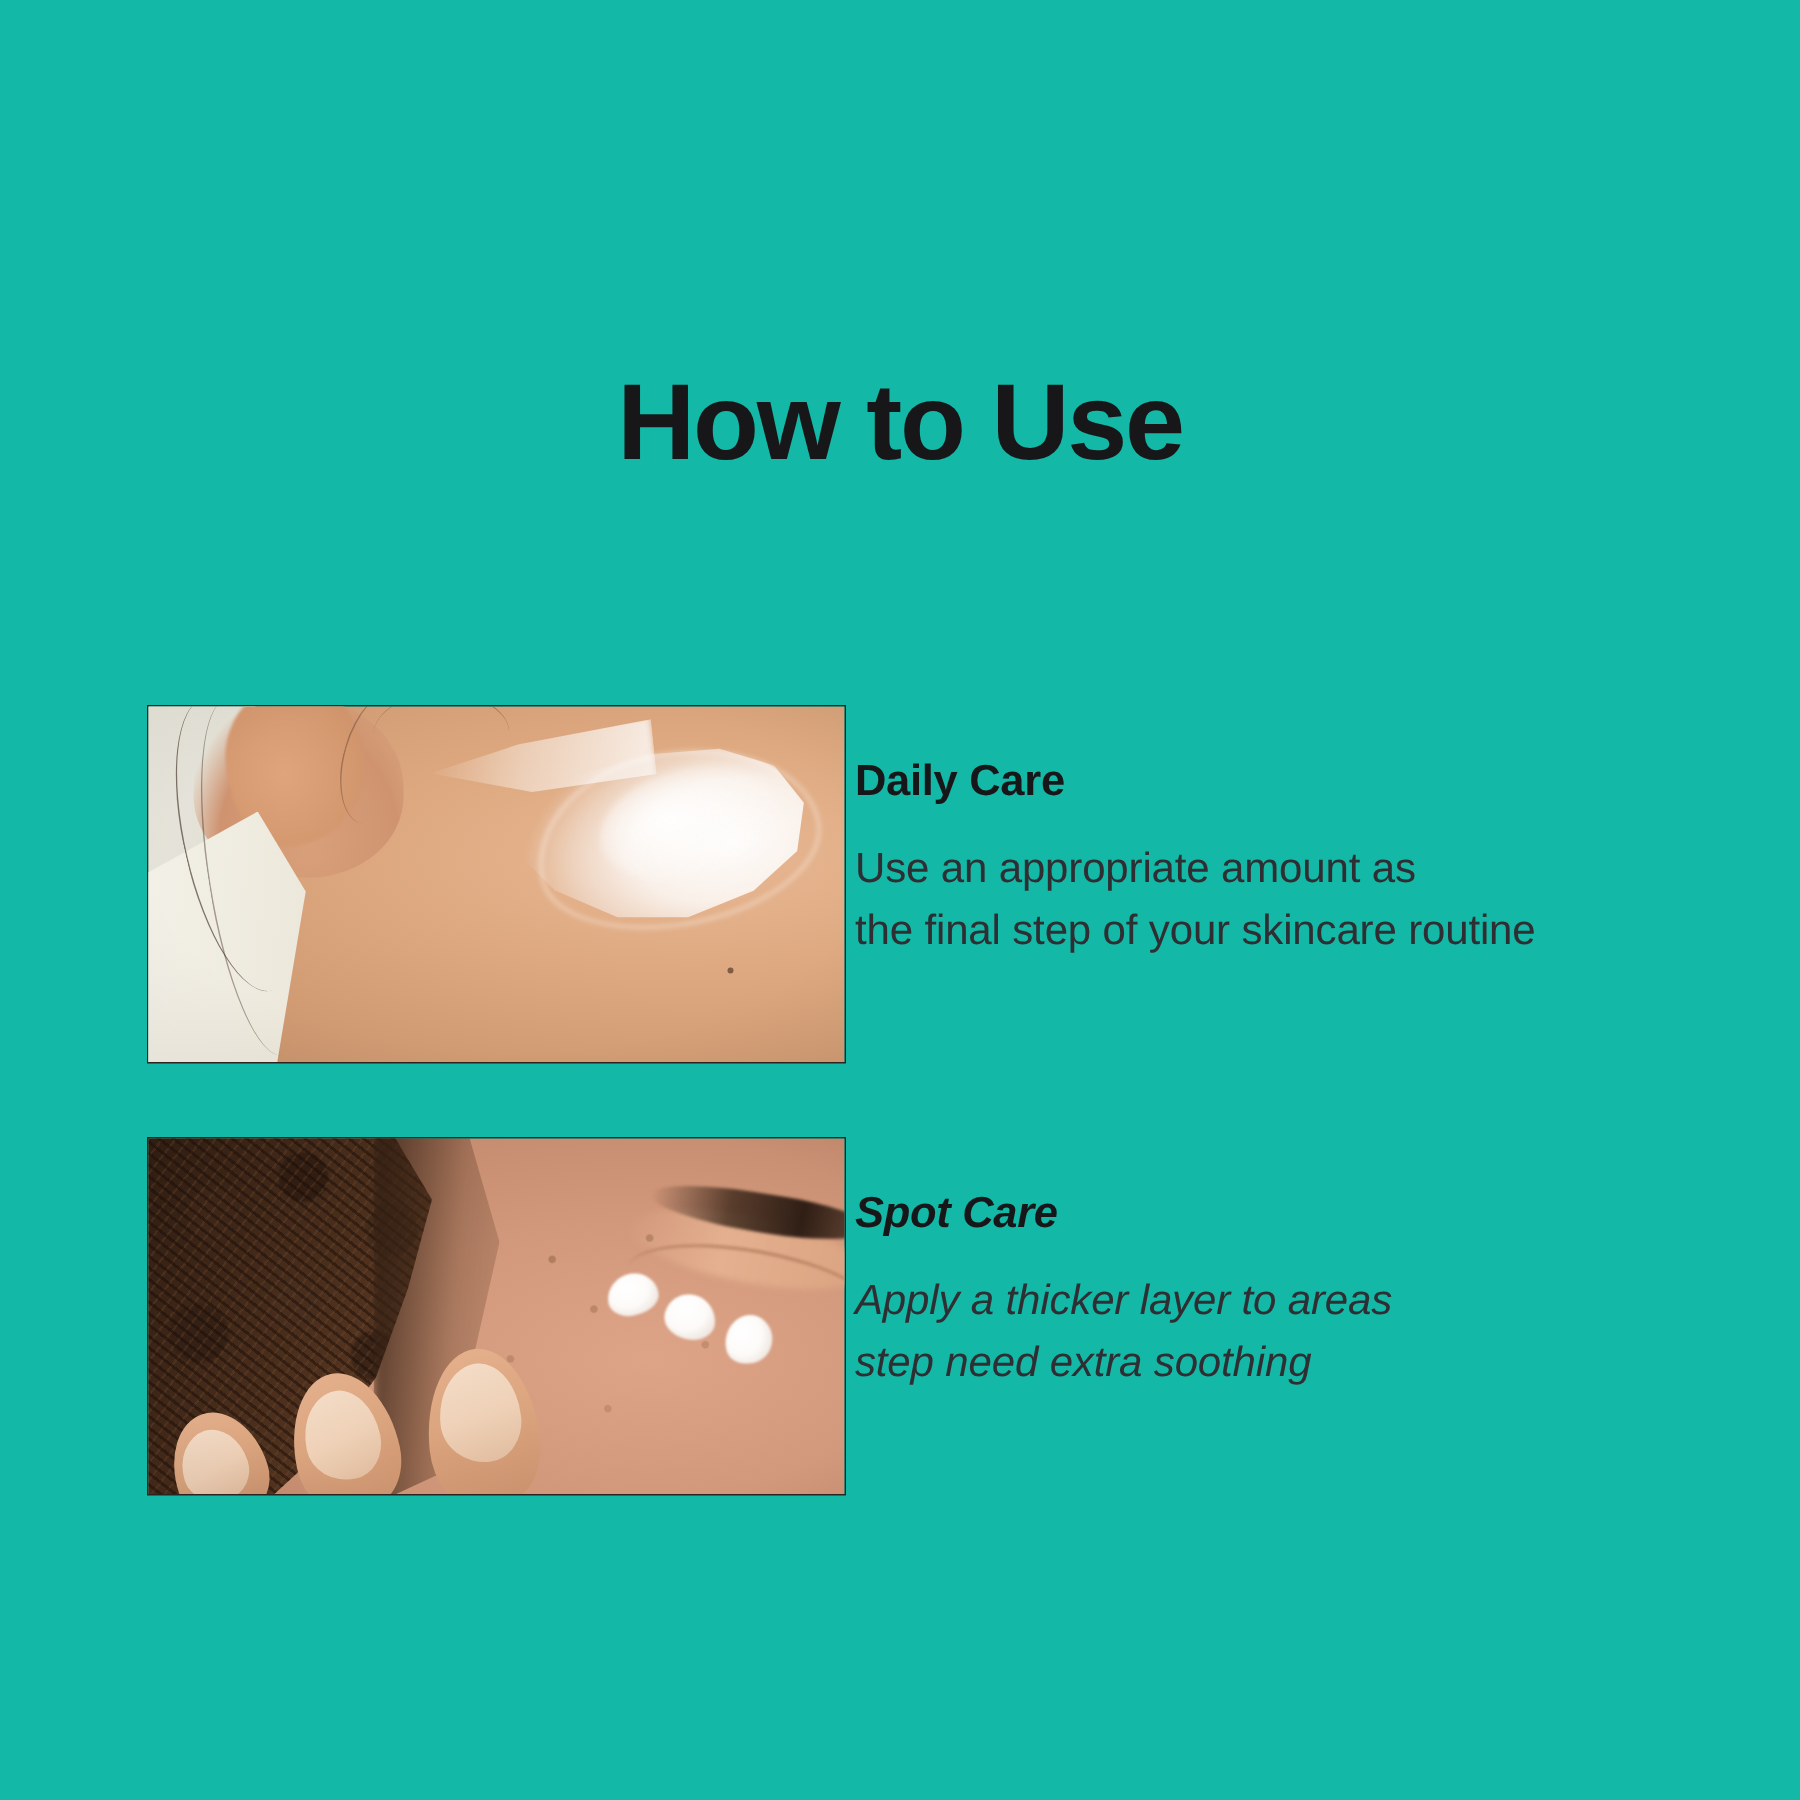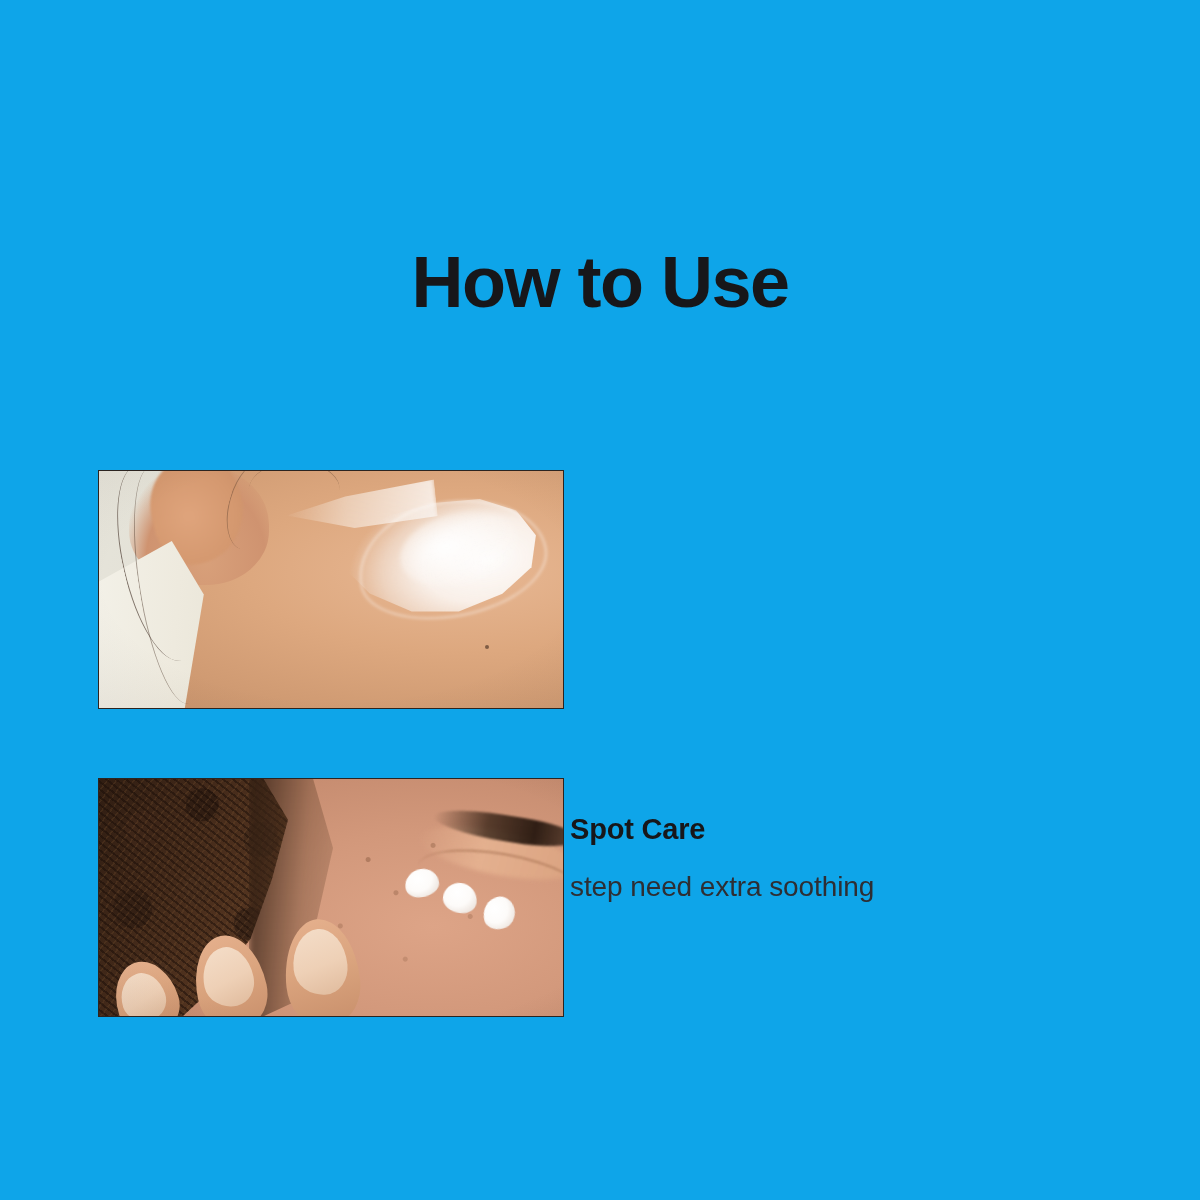--- a/index.html
+++ b/index.html
@@ -13,21 +13,21 @@
     background: #fafafb;
     font-family: "Liberation Sans", sans-serif;
     overflow: hidden;
     position: relative;
   }
 
   .page {
     position: relative;
     width: 1200px;
     height: 1200px;
-    background: #0ea5e9;
+    background: #14b8a6;
   }
 
   
   .page-title {
     position: absolute;
     left: 0;
     top: 198px;
     width: 1200px;
     text-align: center;
     font-size: 72px;
@@ -38,21 +38,21 @@
   }
 
   
   .step {
     position: absolute;
     left: 58px;
     width: 1100px;
     height: 240px;
   }
   .step-1 { top: 454px; }
-  .step-2 { top: 762px; }
+  .step-2 { top: 742px; font-style: italic; }
 
   .step-photo {
     position: absolute;
     left: 0;
     top: 0;
     width: 466px;
     height: 239px;
     overflow: hidden;
     border: 1px solid #2c2420;
     box-sizing: border-box;
@@ -337,20 +337,27 @@
         <div class="ph-a-hairwisp"></div>
         <div class="ph-a-cream-tail"></div>
         <div class="ph-a-cream"></div>
         <div class="ph-a-cream-edge"></div>
         <div class="ph-a-cream-gloss"></div>
         <div class="ph-a-mole"></div>
         <div class="ph-a-vign"></div>
       </div>
     </figure>
 
+    <div class="step-text">
+      <h2 class="step-heading">Daily Care</h2>
+      <p class="step-body">
+        <span class="line">Use an appropriate amount as</span>
+        <span class="line">the final step of your skincare routine</span>
+      </p>
+    </div>
   </section>
 
   <section class="step step-2">
 
     <figure class="step-photo photo-frame">
       <div class="photo-b">
         <div class="ph-b-hair"></div>
         <div class="ph-b-hair-tex"></div>
         <div class="ph-b-hairline"></div>
         <div class="ph-b-lid"></div>
@@ -366,18 +373,19 @@
         <div class="ph-b-nail ph-b-nail2"></div>
         <div class="ph-b-finger ph-b-finger3"></div>
         <div class="ph-b-nail ph-b-nail3"></div>
         <div class="ph-b-vign"></div>
       </div>
     </figure>
 
     <div class="step-text">
       <h2 class="step-heading">Spot Care</h2>
       <p class="step-body">
+        <span class="line">Apply a thicker layer to areas</span>
         <span class="line">step need extra soothing</span>
       </p>
     </div>
   </section>
 
 </div>
 
 </body></html>

